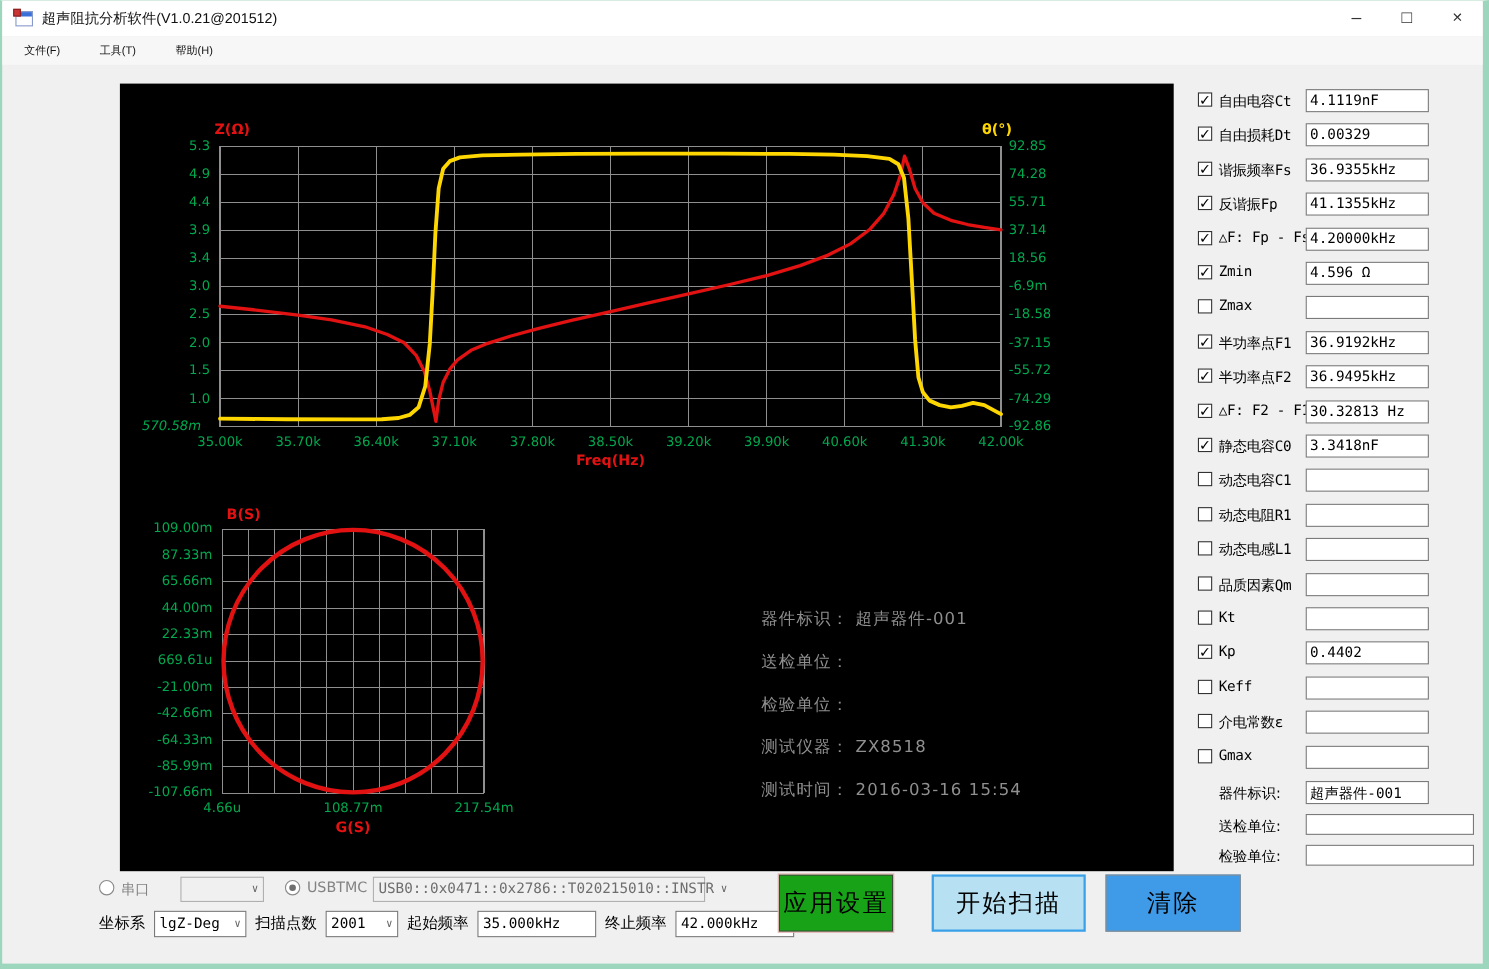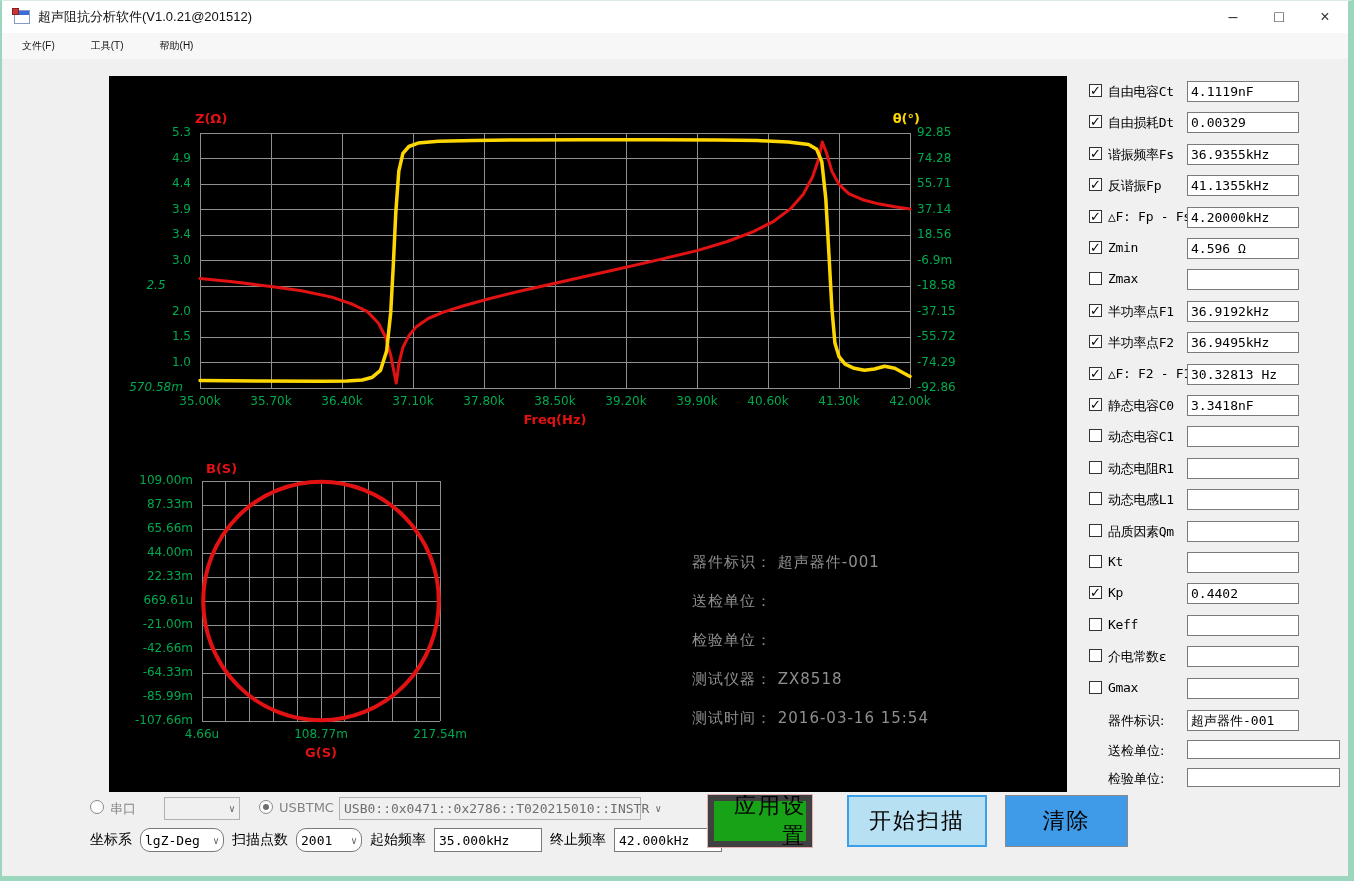--- a/index.html
+++ b/index.html
@@ -37,26 +37,26 @@
   
   .radio{position:absolute;width:14px;height:14px;border:1px solid #8a8a8a;border-radius:50%;background:#fff;}
   .radio.sel::after{content:"";position:absolute;left:3px;top:3px;width:6px;height:6px;border-radius:50%;background:#6e6e6e;}
   .radio-label{position:absolute;font:13px "DejaVu Sans",sans-serif;color:#838383;white-space:nowrap;}
   .combo{position:absolute;display:flex;align-items:center;justify-content:space-between;border:1px solid #7a7a7a;background:#fff;
     font:13px "DejaVu Sans Mono",monospace;color:#000;padding:0 4px;}
   .combo.disabled{background:#f0f0f0;border-color:#b0b0b0;color:#6e6e6e;}
   .combo .chev{font-size:10px;color:#666;margin-left:6px;}
   .settings-row{position:absolute;left:88px;top:826px;height:26px;display:flex;align-items:center;gap:8px;}
   .settings-row .slabel{font:14px "DejaVu Sans",sans-serif;color:#000;white-space:nowrap;}
-  .settings-row .scombo{position:static;height:24px;border-radius:10px;}
+  .settings-row .scombo{position:static;height:24px;}
   .settings-row input{height:24px;border:1px solid #7a7a7a;background:#fff;font:13px "DejaVu Sans Mono",monospace;padding:1px 4px;color:#000;}
   .in-start{width:108px;} .in-stop{width:108px;}
   .action-btn{position:absolute;top:794px;height:52px;display:flex;align-items:center;justify-content:center;
     font:22px "DejaVu Sans",sans-serif;color:#000;cursor:default;letter-spacing:2px;}
-  .btn-apply{left:706px;width:104px;background:#17a217;border:6px solid #404040;outline:1px solid #e5b0b0;text-align:right;}
+  .btn-apply{left:706px;width:104px;background:#17a217;border:1px solid #404040;outline:1px solid #e5b0b0;}
   .btn-start{left:845px;width:140px;background:#b7e0f2;border:2px solid #3aa0e8;}
   .btn-clear{left:1003px;width:123px;background:#3f9be8;border:1px solid #8a8a8a;}
 </style>
 </head>
 <body>
 
 <div class="window">
   <div class="titlebar">
     <div class="title-icon">
         <div class="bar"></div>
@@ -125,21 +125,21 @@
         <line x1="93" y1="621" x2="331" y2="621" stroke="#8f8f8f" stroke-width="1" shape-rendering="crispEdges"></line>
         <line x1="93" y1="645" x2="331" y2="645" stroke="#8f8f8f" stroke-width="1" shape-rendering="crispEdges"></line>
         <ellipse cx="212.0" cy="525.0" rx="117.8" ry="119.3" fill="none" stroke="#e31212" stroke-width="4"></ellipse>
       </svg>
       <div class="tick" style="left: 12px; top: 49px; width: 70px; text-align: right;">5.3</div>
       <div class="tick" style="left: 12px; top: 74.5px; width: 70px; text-align: right;">4.9</div>
       <div class="tick" style="left: 12px; top: 100px; width: 70px; text-align: right;">4.4</div>
       <div class="tick" style="left: 12px; top: 125.5px; width: 70px; text-align: right;">3.9</div>
       <div class="tick" style="left: 12px; top: 151px; width: 70px; text-align: right;">3.4</div>
       <div class="tick" style="left: 12px; top: 176.5px; width: 70px; text-align: right;">3.0</div>
-      <div class="tick" style="left: 12px; top: 202px; width: 70px; text-align: center; font-style: italic;">2.5</div>
+      <div class="tick" style="left: 12px; top: 202px; width: 70px; text-align: right;">2.5</div>
       <div class="tick" style="left: 12px; top: 227.5px; width: 70px; text-align: right;">2.0</div>
       <div class="tick" style="left: 12px; top: 253px; width: 70px; text-align: right;">1.5</div>
       <div class="tick" style="left: 12px; top: 278.5px; width: 70px; text-align: right;">1.0</div>
       <div class="tick" style="left: 12px; top: 304px; width: 70px; text-align: center; font-style: italic;">570.58m</div>
       <div class="tick" style="left: 808px; top: 49px; width: 70px; text-align: left;">92.85</div>
       <div class="tick" style="left: 808px; top: 74.5px; width: 70px; text-align: left;">74.28</div>
       <div class="tick" style="left: 808px; top: 100px; width: 70px; text-align: left;">55.71</div>
       <div class="tick" style="left: 808px; top: 125.5px; width: 70px; text-align: left;">37.14</div>
       <div class="tick" style="left: 808px; top: 151px; width: 70px; text-align: left;">18.56</div>
       <div class="tick" style="left: 808px; top: 176.5px; width: 70px; text-align: left;">-6.9m</div>

